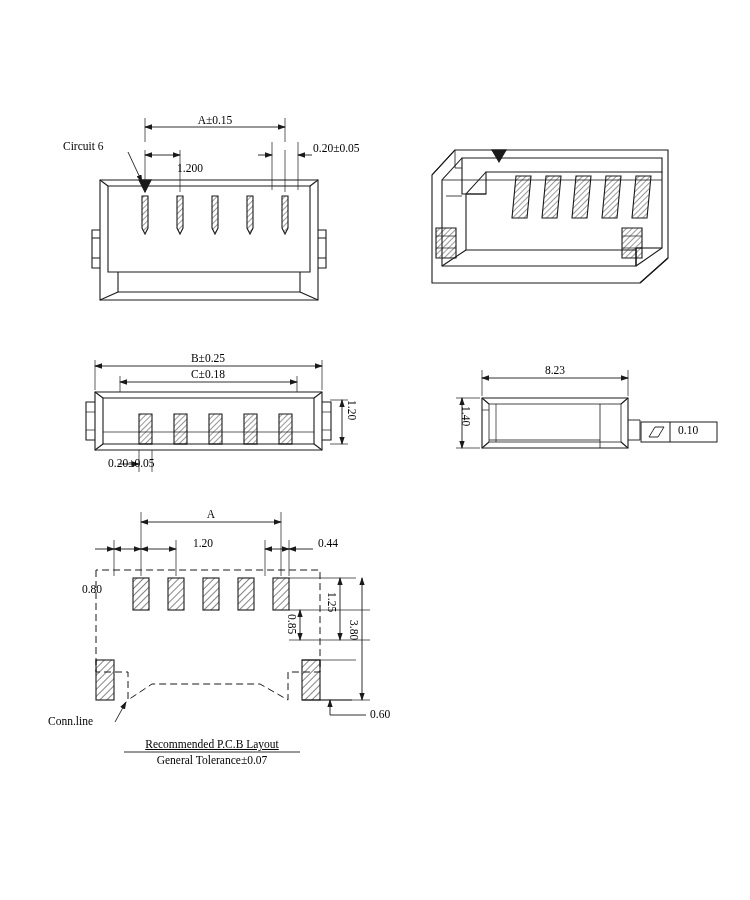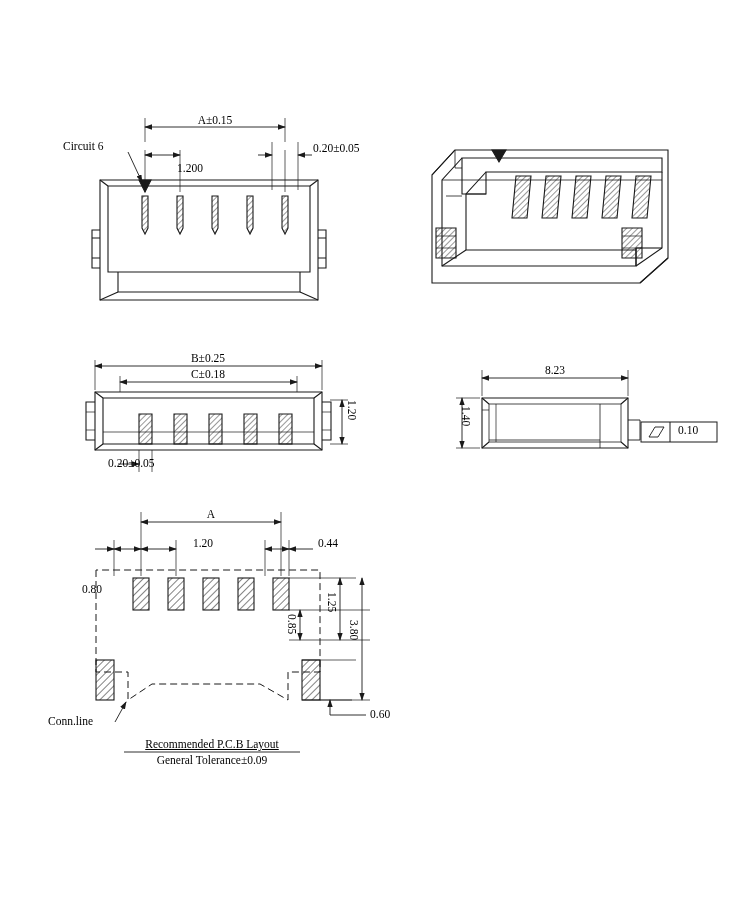--- a/index.html
+++ b/index.html
@@ -256,15 +256,15 @@
 <div class="lbl c" style="left:211px;top:508px;">A</div>
 <div class="lbl c" style="left:92px;top:537px;margin-top:46px;">0.80</div>
 <div class="lbl c" style="left:203px;top:537px;">1.20</div>
 <div class="lbl c" style="left:328px;top:537px;">0.44</div>
 <div class="lbl vert" style="left:298px;top:614px;transform:rotate(90deg);">0.85</div>
 <div class="lbl vert" style="left:338px;top:592px;transform:rotate(90deg);">1.25</div>
 <div class="lbl vert" style="left:360px;top:620px;transform:rotate(90deg);">3.80</div>
 <div class="lbl" style="left:370px;top:708px;">0.60</div>
 <div class="lbl" style="left:48px;top:715px;">Conn.line</div>
 <div class="lbl c" style="left:212px;top:738px;text-decoration:underline;">Recommended P.C.B Layout</div>
-<div class="lbl c" style="left:212px;top:754px;">General Tolerance±0.09</div>
+<div class="lbl c" style="left:212px;top:754px;">General Tolerance±0.07</div>
 
 </div>
 
 </body></html>

